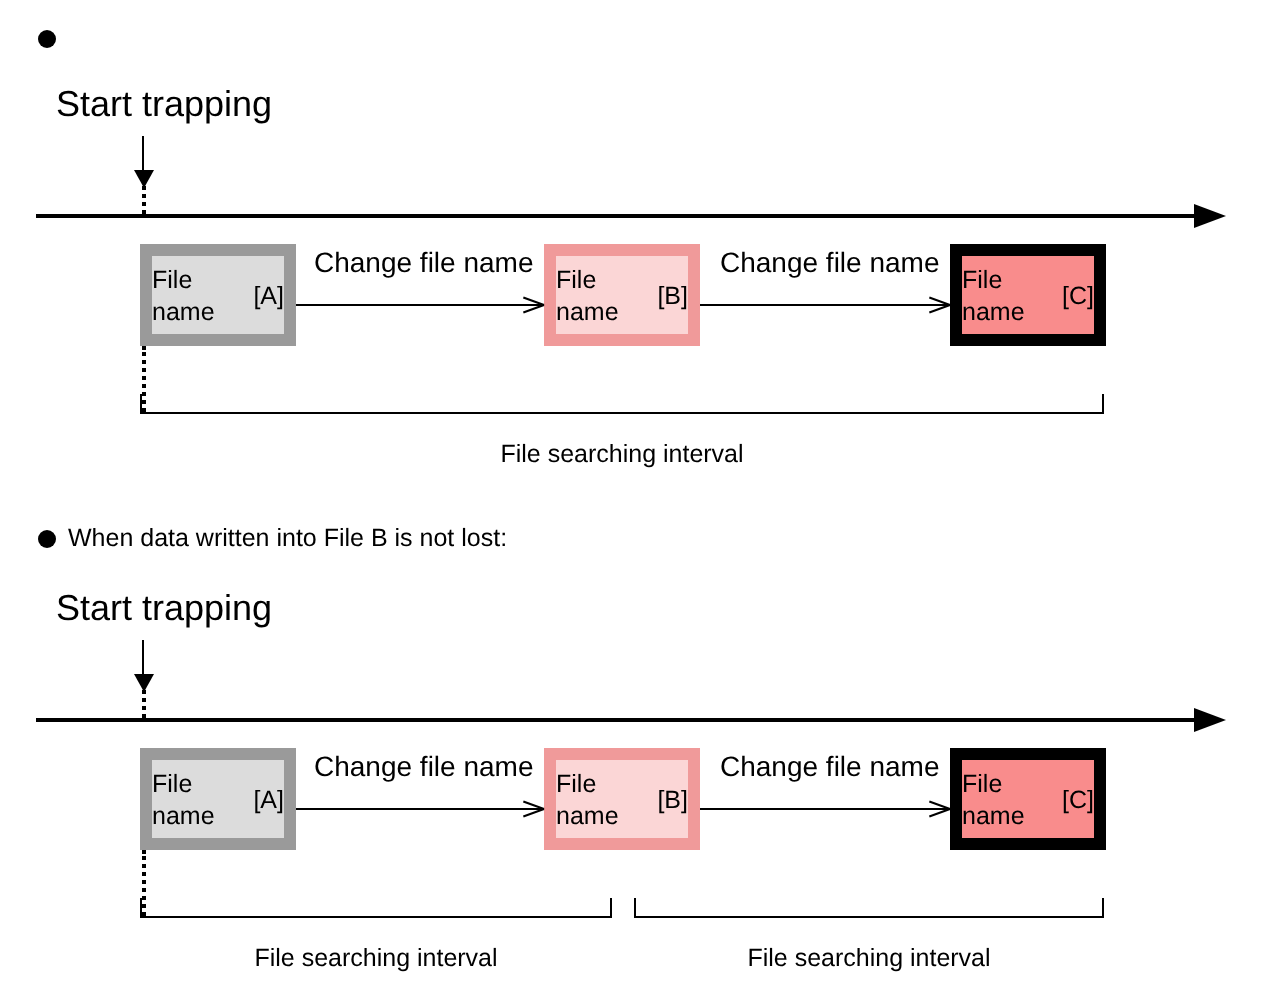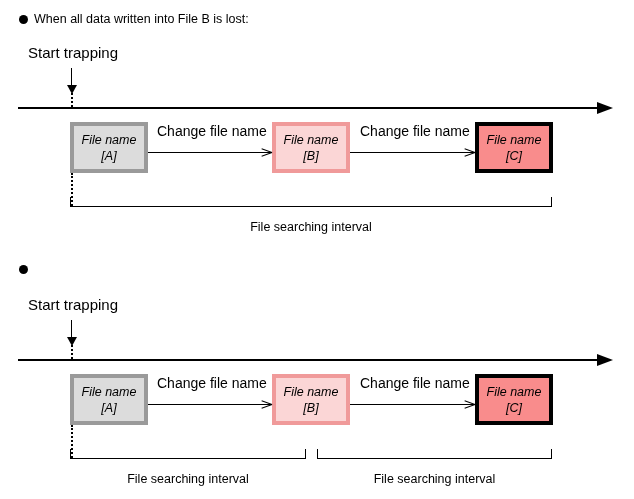--- a/index.html
+++ b/index.html
@@ -30,21 +30,21 @@
     height: 9px;
     border-radius: 50%;
     background: #000;
     vertical-align: -1px;
     margin-right: 6px;
   }
 
   
   .plain-label {
     position: absolute;
-    font-size: 15px;
+    font-size: 18px;
     line-height: 15px;
     white-space: nowrap;
   }
   .edge-label {
     position: absolute;
     font-size: 14px;
     line-height: 15px;
     white-space: nowrap;
   }
   .interval-label {
@@ -53,27 +53,25 @@
     line-height: 15px;
     white-space: nowrap;
     text-align: center;
   }
 
   
   .file-box {
     position: absolute;
     box-sizing: border-box;
     display: flex;
-    flex-direction: column;
     align-items: center;
     justify-content: center;
     font-size: 12.5px;
     line-height: 16px;
-    border: 4px solid #1d4ed8;
-    font-style: italic;
+    border: 6px solid #1d4ed8;
   }
   .file-box .fb-line { display: block; }
 
   .box-a {
     background: #dcdcdc;
     border-color: #9a9a9a;
   }
   .box-b {
     background: #fbd6d6;
     border-color: #f09a9a;
@@ -143,21 +141,21 @@
     box-sizing: border-box;
     border-bottom: 1px solid #000;
     border-left: 1px solid #000;
     border-right: 1px solid #000;
   }
 </style>
 </head>
 <body>
 
 <div class="section-heading" style="left:19px; top:12px;">
-  <span class="bullet-dot"></span><span>When all data written into File B is lost:</span>
+  <span class="bullet-dot"></span>
 </div>
 
 <div class="plain-label" style="left:28px; top:45px;">Start trapping</div>
 
 <div class="trap-arrow-stem" style="left:71px; top:68px; height:19px;"></div>
 <div class="trap-arrow-head" style="left:67px; top:85px;"></div>
 
 <div class="timeline-line" style="left:18px; top:107px; width:580px;"></div>
 <div class="timeline-head" style="left:597px; top:102px;"></div>
 
@@ -184,21 +182,21 @@
 <div class="cfn-head" style="left:261px; top:152px;"></div>
 
 <div class="edge-label" style="left:360px; top:124px;">Change file name</div>
 <div class="cfn-line" style="left:350px; top:152px; width:125px;"></div>
 <div class="cfn-head" style="left:464px; top:152px;"></div>
 
 <div class="bracket" style="left:70px; top:197px; width:482px; height:10px;"></div>
 <div class="interval-label" style="left:70px; top:220px; width:482px;">File searching interval</div>
 
 <div class="section-heading" style="left:19px; top:262px;">
-  <span class="bullet-dot"></span>
+  <span class="bullet-dot"></span><span>When data written into File B is not lost:</span>
 </div>
 
 <div class="plain-label" style="left:28px; top:297px;">Start trapping</div>
 
 <div class="trap-arrow-stem" style="left:71px; top:320px; height:19px;"></div>
 <div class="trap-arrow-head" style="left:67px; top:337px;"></div>
 
 <div class="timeline-line" style="left:18px; top:359px; width:580px;"></div>
 <div class="timeline-head" style="left:597px; top:354px;"></div>
 

